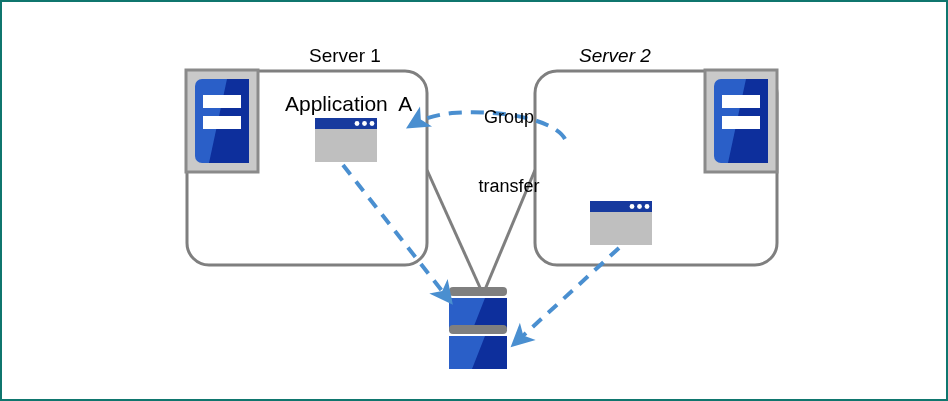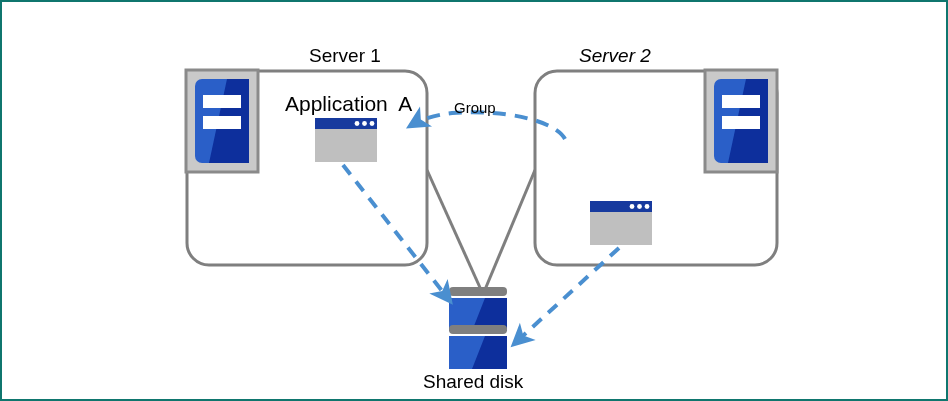--- a/index.html
+++ b/index.html
@@ -35,21 +35,22 @@
   .lbl-server {
     font-size: 19px;
   }
   .lbl-app {
     font-size: 21px;
   }
   .lbl-disk {
     font-size: 19px;
   }
   .lbl-transfer {
-    font-size: 15px;
+    font-size: 18px;
+    text-align: center;
     line-height: 1.28;
   }
 </style>
 </head>
 <body>
 
 <div id="canvas">
 
   <svg id="diagram-svg" viewBox="0 0 948 401" xmlns="http://www.w3.org/2000/svg">
 
@@ -130,17 +131,17 @@
 
   <div class="lbl lbl-server" style="left:307px; top:44px;">Server 1</div>
 
   <div class="lbl lbl-server" style="left:577px; top:44px;font-style:italic;">Server 2</div>
 
   <div class="lbl lbl-app" style="left:283px; top:91px;">Application  A</div>
 
 
   <div class="lbl lbl-transfer" style="left:452px; top:58px; width:110px;">
     <div>Group</div>
+    <div>transfer</div>
   </div>
 
-  <div class="lbl lbl-disk" style="left:421px; top:370px;">Shared disk</div>
 
 </div>
 
 </body></html>

